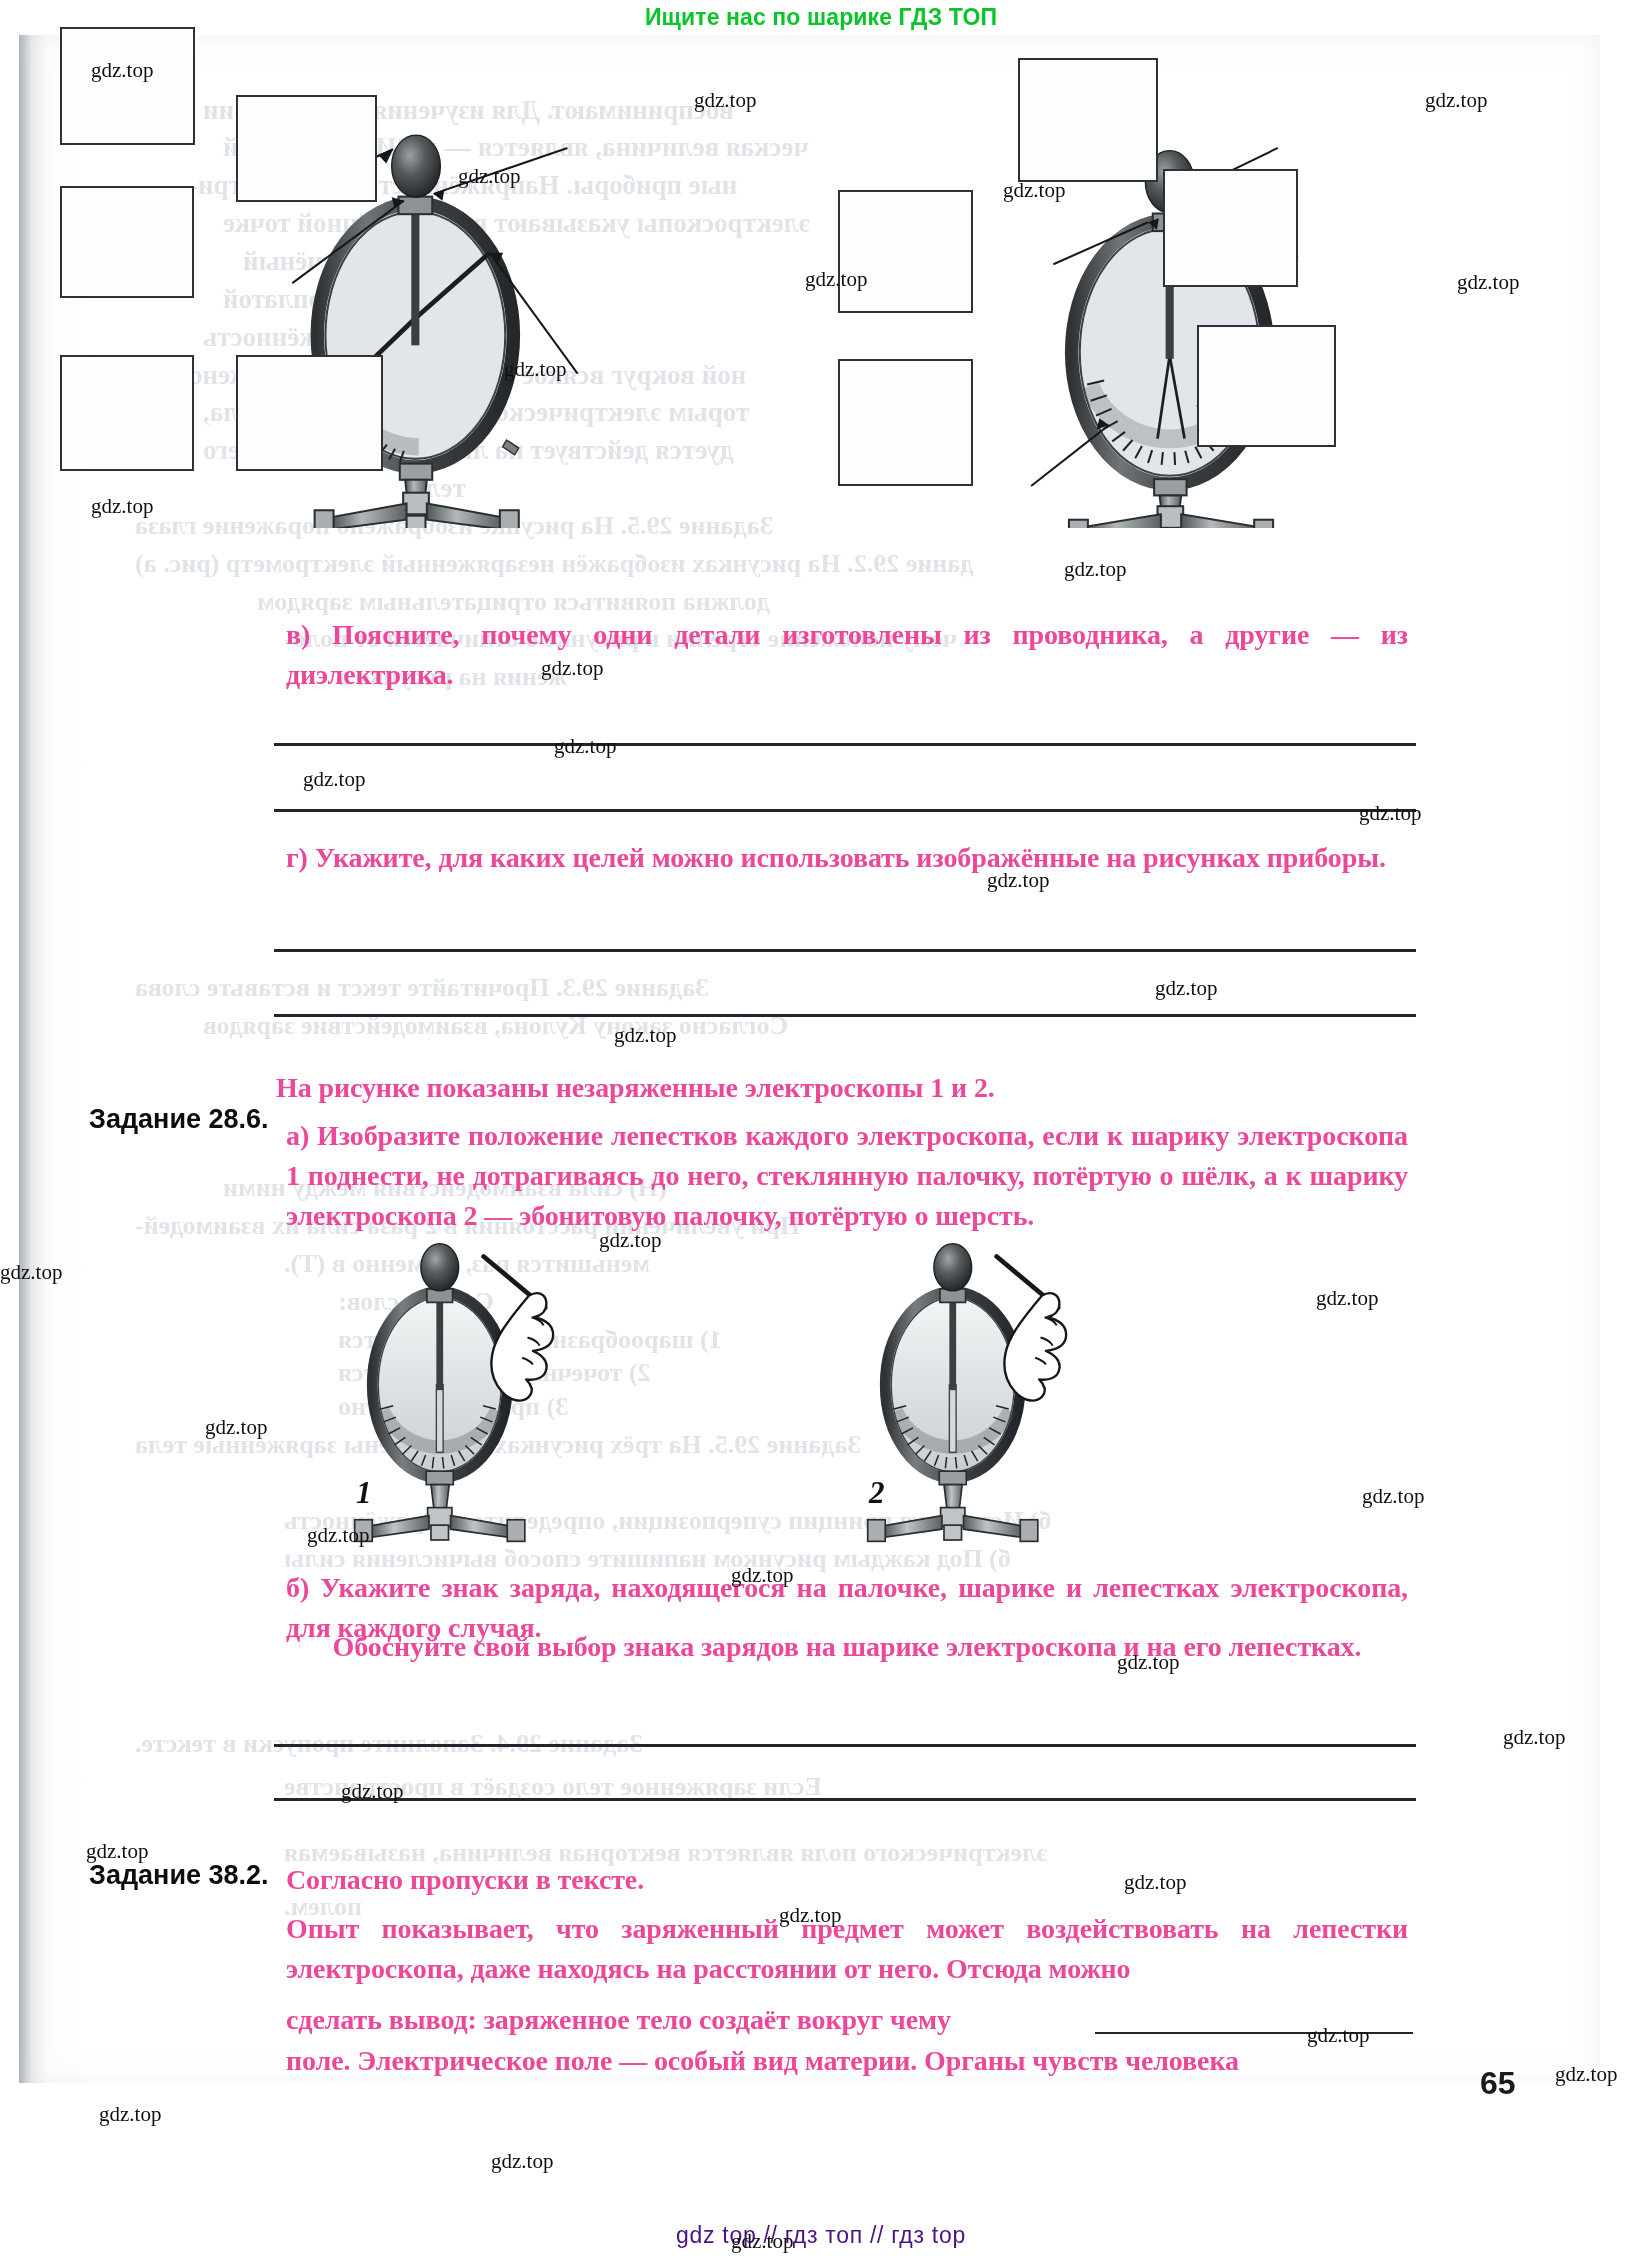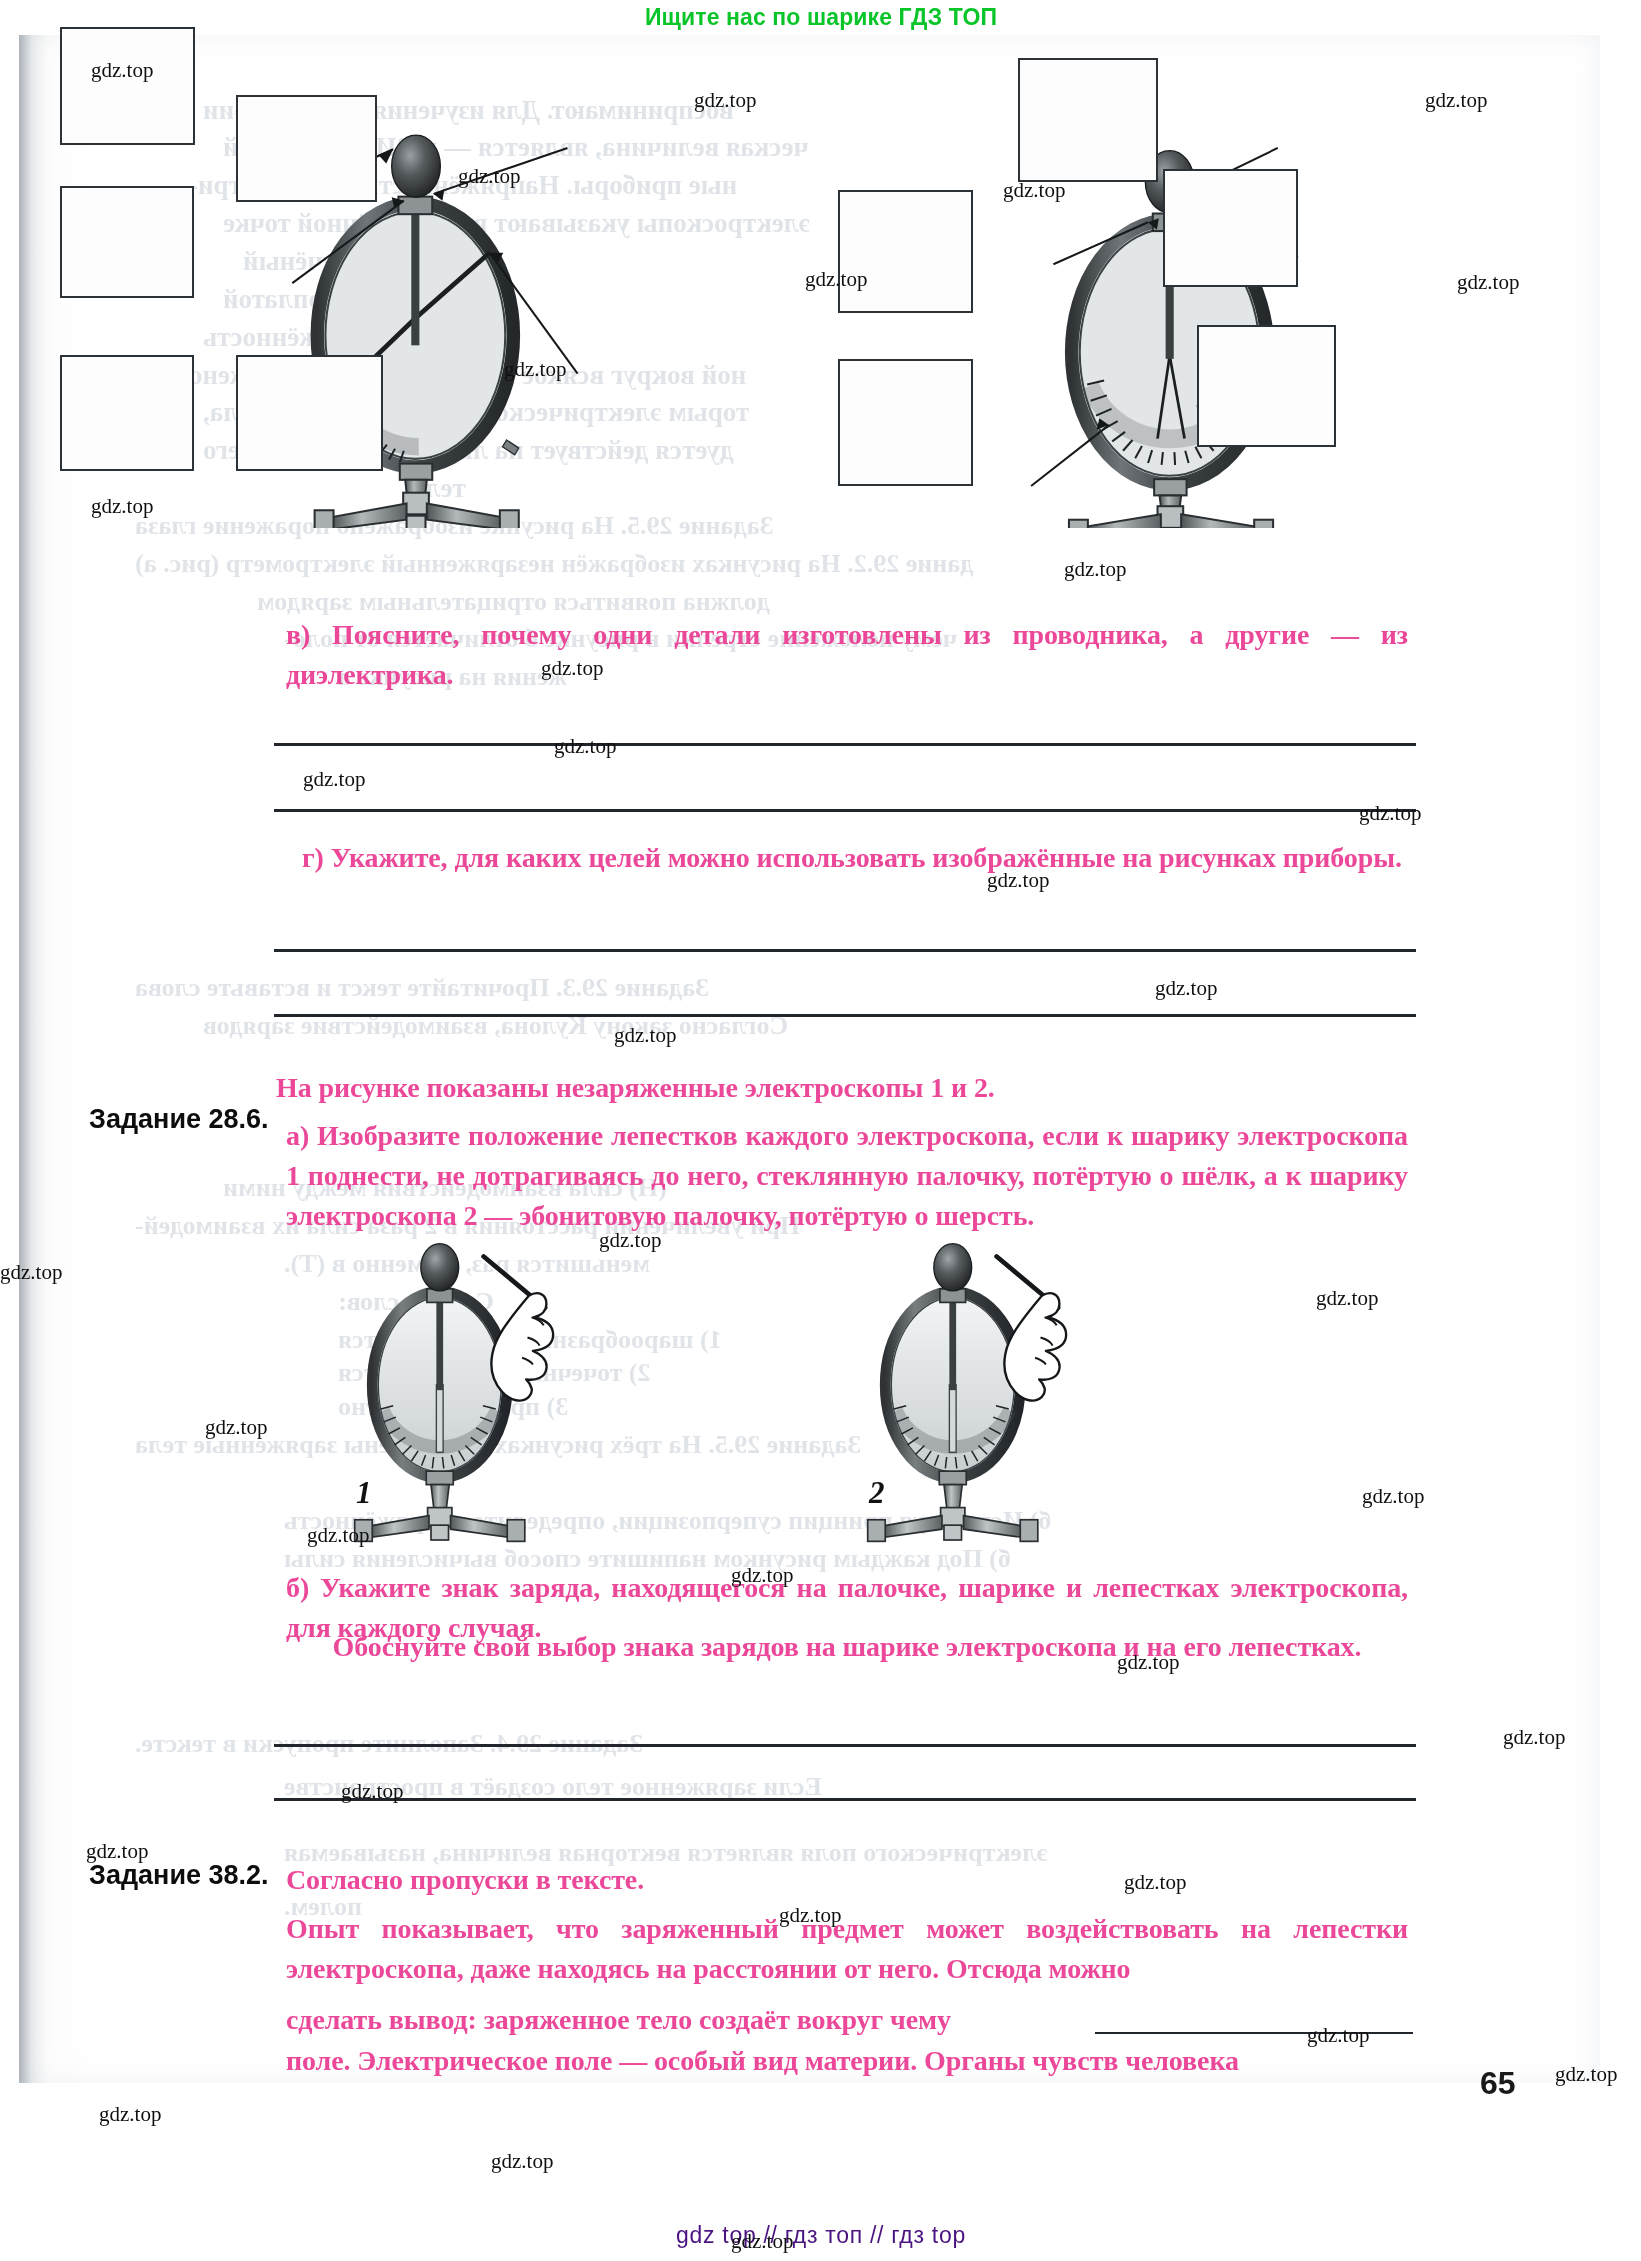--- a/index.html
+++ b/index.html
@@ -322,21 +322,21 @@
   <div class="callout-box" style="left:-41px; top:122px; width:135px; height:123px;"></div>
   <div class="callout-box" style="left:-41px; top:291px; width:135px; height:127px;"></div>
   <div class="callout-box" style="left:318px; top:257px; width:139px; height:122px;"></div>
 </div>
 
 <div class="body-text" style="left:286px; top:615px; width:1122px;">в) Поясните, почему одни детали изготовлены из проводника, а другие — из диэлектрика.</div>
 
 <div class="answer-rule" style="left:274px; top:743px; width:1142px;"></div>
 <div class="answer-rule" style="left:274px; top:809px; width:1142px;"></div>
 
-<div class="body-text" style="left:286px; top:838px; width:1122px;margin-left:16px;">г) Укажите, для каких целей можно использовать изображённые на рисунках приборы.</div>
+<div class="body-text" style="left:286px; top:838px; width:1122px;">г) Укажите, для каких целей можно использовать изображённые на рисунках приборы.</div>
 
 <div class="answer-rule" style="left:274px; top:949px; width:1142px;"></div>
 <div class="answer-rule" style="left:274px; top:1014px; width:1142px;"></div>
 
 <div class="task-label" style="left:89px; top:1104px;">Задание 28.6.</div>
 <div class="body-text" style="left:276px; top:1068px; width:1122px; text-align:left;">На рисунке показаны незаряженные электроскопы 1 и 2.</div>
 
 <div class="body-text" style="left:286px; top:1116px; width:1122px;">а) Изобразите положение лепестков каждого электроскопа, если к шарику электроскопа 1 поднести, не дотрагиваясь до него, стеклянную палочку, потёртую о шёлк, а к шарику электроскопа 2 — эбонитовую палочку, потёртую о шерсть.</div>
 
 <div class="figure" style="left:284px; top:1243px; width:1108px; height:324px;">

